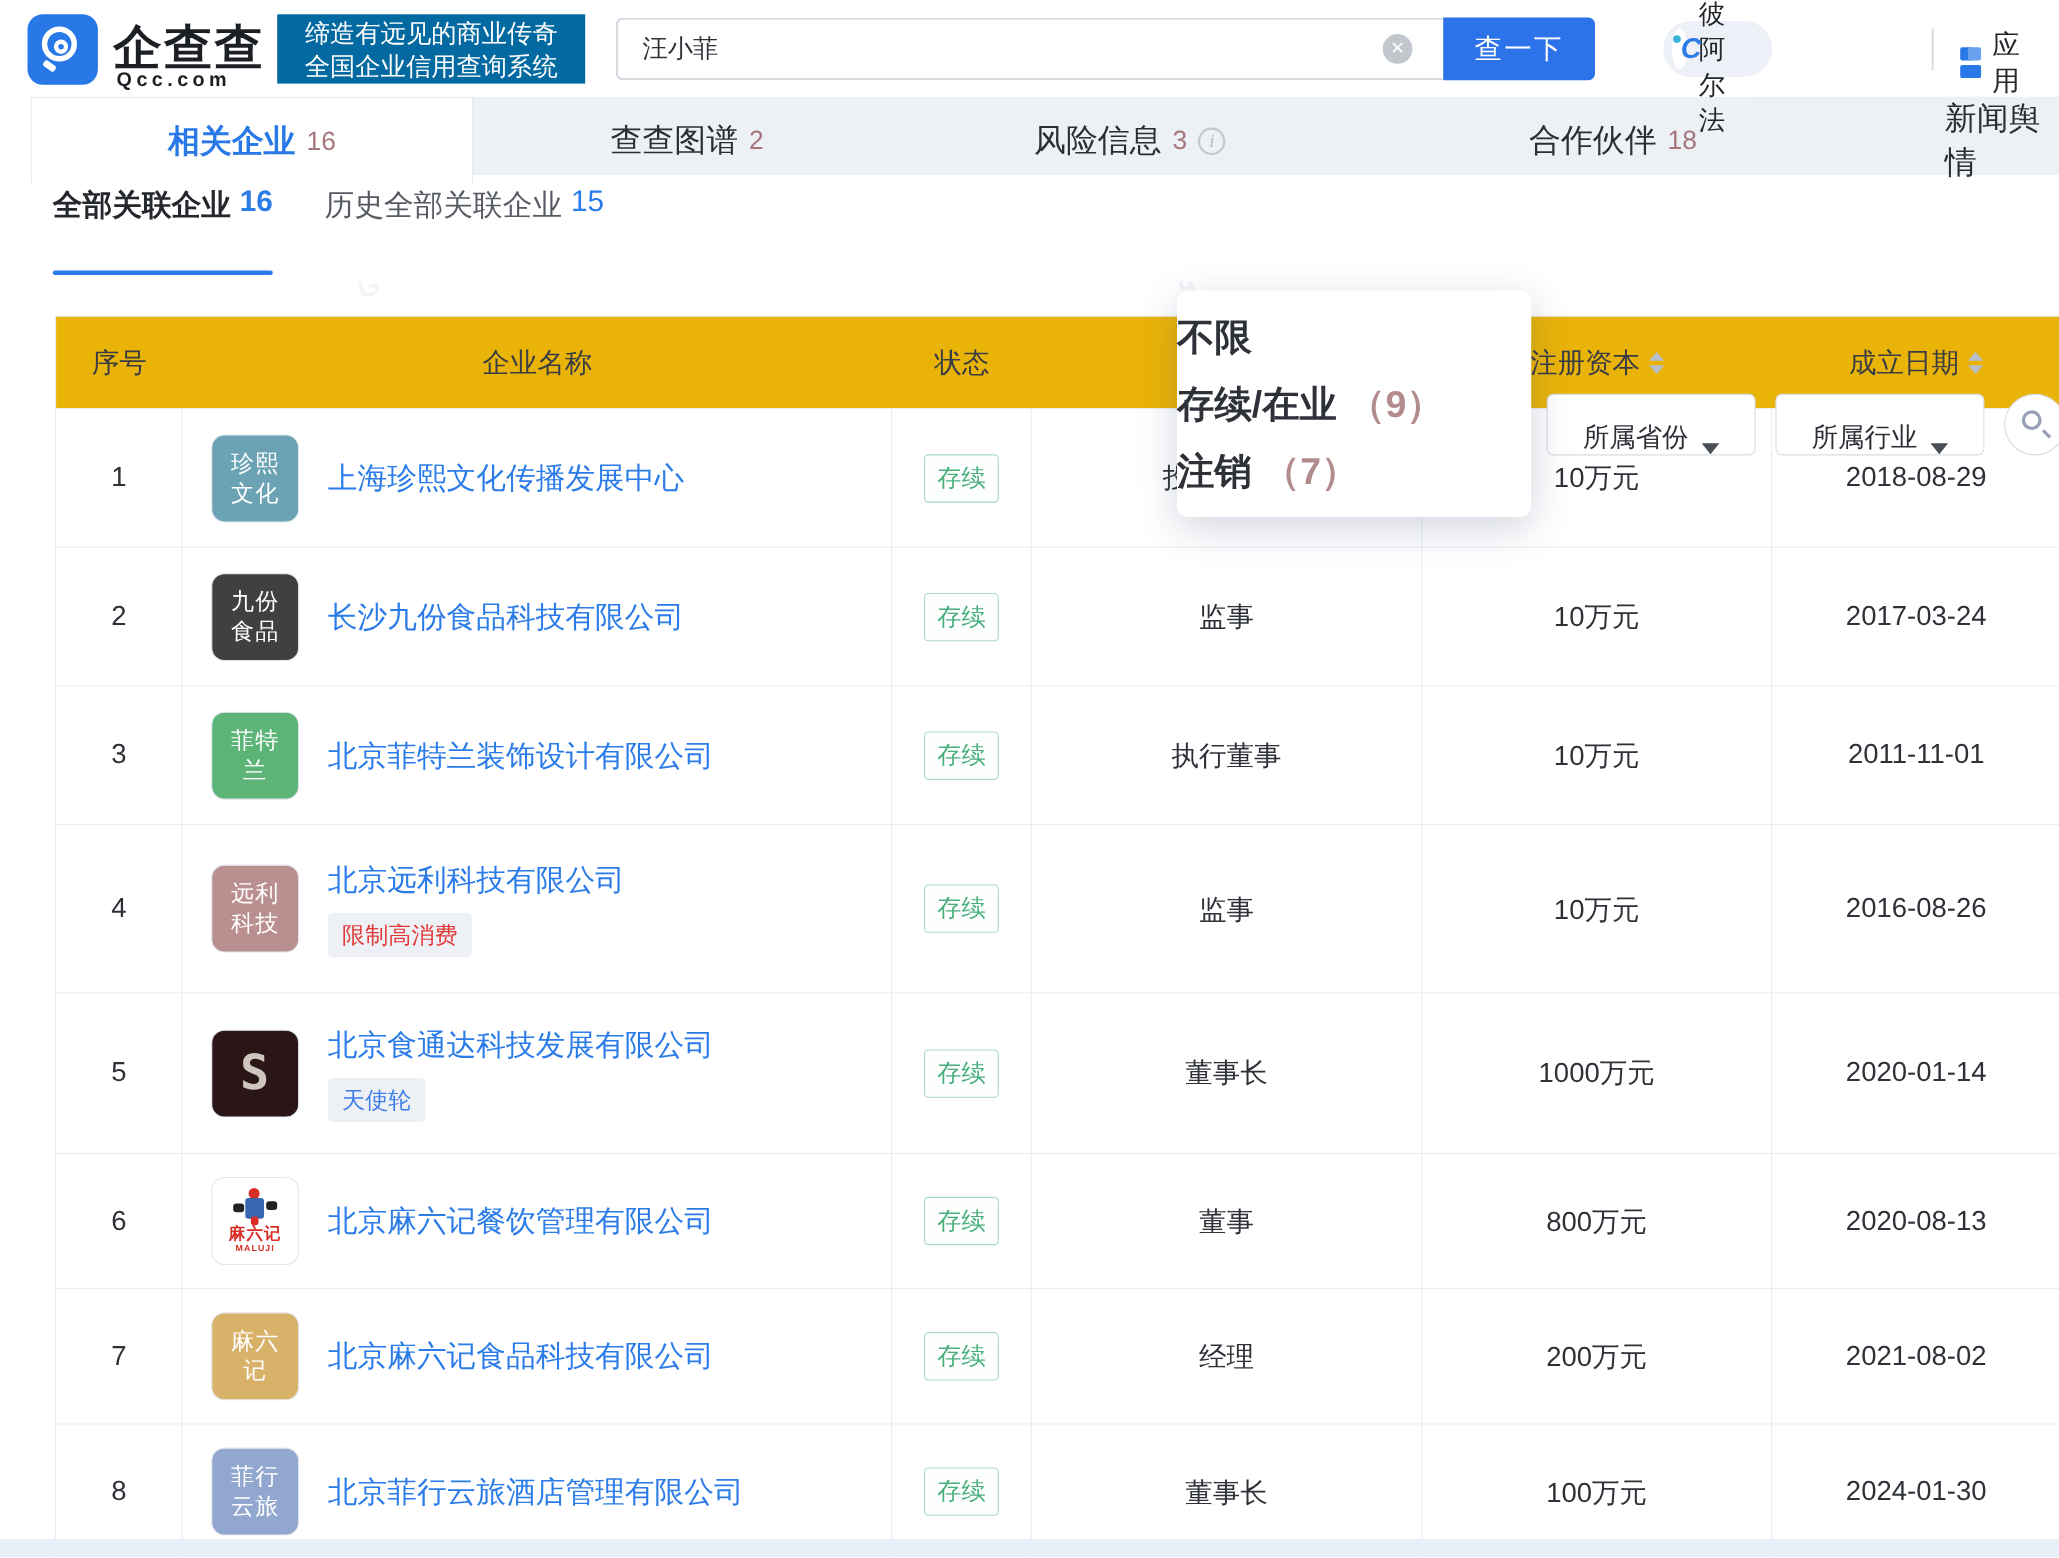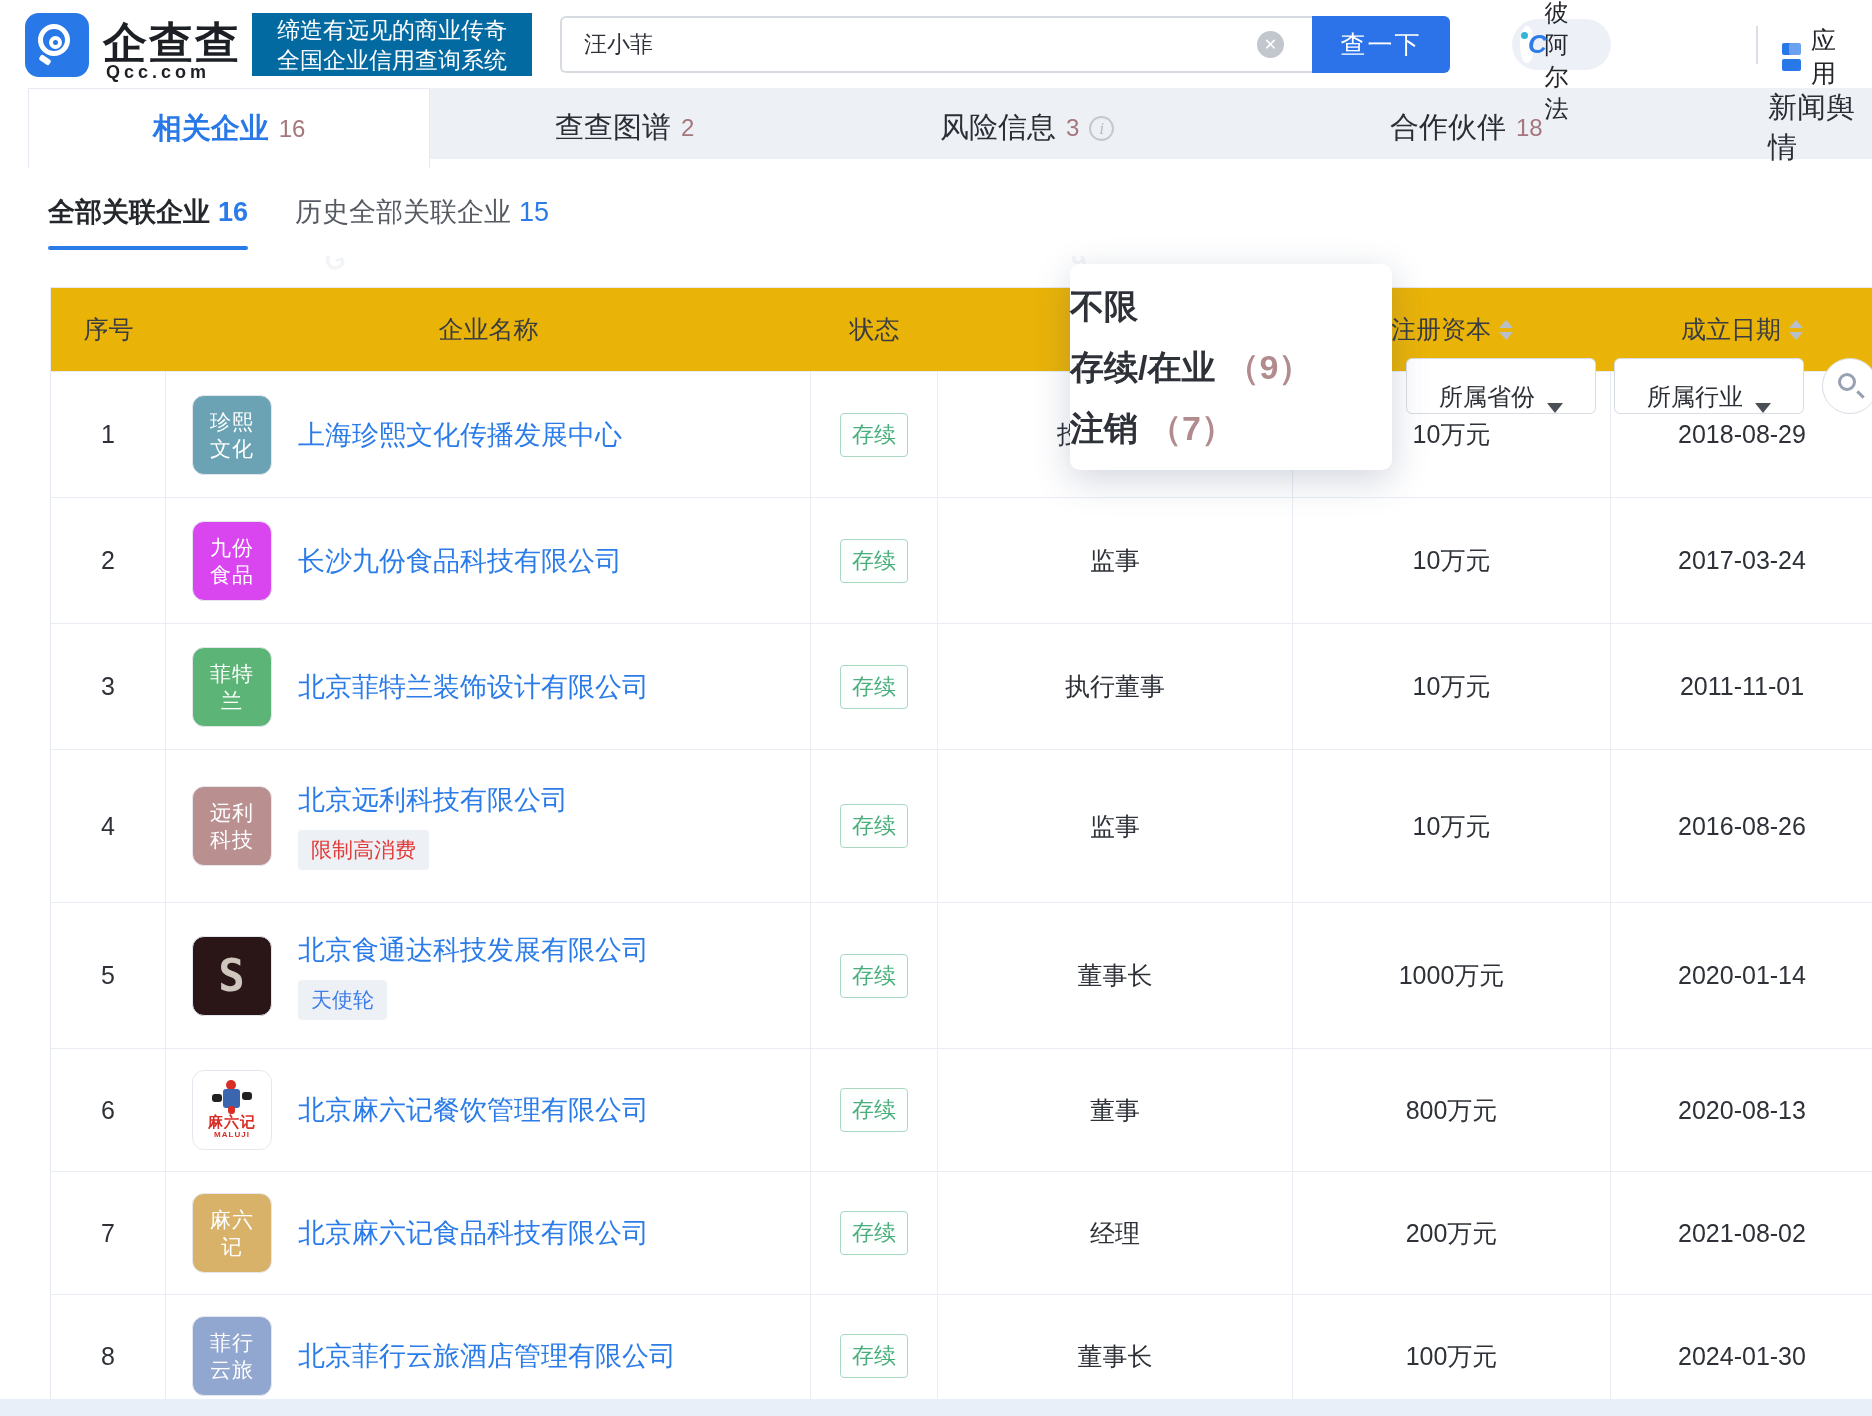--- a/index.html
+++ b/index.html
@@ -43,21 +43,21 @@
   .tabbar { position:absolute; left:28px; right:0; top:88px; height:71px; background:#edf1f6; z-index:9; }
   .tab { position:absolute; top:0; height:80px; display:flex; align-items:center; gap:10px; font-size:29px; color:#2a2e35; }
   .tab .cnt { font-size:24px; font-weight:400; }
   .tab-active { left:0; width:402px; justify-content:center; background:#fff;
     border:1px solid #e7eaf0; border-bottom:none; font-weight:700; }
   .info-ic { width:25px; height:25px; border:2px solid #c3c8cf; border-radius:50%; color:#b6bcc4;
     font-size:15px; line-height:22px; text-align:center; font-family:"DejaVu Serif",serif; font-style:italic; }
 
   
   .filterbar { position:absolute; left:0; top:168px; width:1872px; height:88px; background:#fff; z-index:9; }
-  .subtab { position:absolute; top:0; height:88px; display:flex; align-items:center; gap:8px; font-size:27px; }
+  .subtab { position:absolute; top:0; height:88px; display:flex; align-items:flex-start; gap:8px; font-size:27px; }
   .subtab .num { color:#2b7ce9; }
   .subtab-active { left:48px; font-weight:700; color:#24272c; }
   .subtab-active .underline { position:absolute; left:0; right:0; bottom:6px; height:4px; background:#2b7ce9; border-radius:2px; }
   .subtab-hist { left:295px; color:#565b63; }
   .fbtn { position:absolute; top:190px; height:56px; background:#fff; border:1px solid #d8dce4; border-radius:6px;
     display:flex; align-items:flex-end; justify-content:center; gap:12px; font-size:24px; color:#2c2f35; }
   .car-up { width:0; height:0; border-left:8px solid transparent; border-right:8px solid transparent; border-bottom:10px solid #4a4e55; }
   .car-dn { width:0; height:0; border-left:8px solid transparent; border-right:8px solid transparent; border-top:10px solid #4a4e55; }
   .fsearch { position:absolute; left:1822px; top:190px; width:56px; height:56px; border:1px solid #d8dce4;
     border-radius:50%; background:#fff; }
@@ -274,21 +274,21 @@
           <span class="badge">存续</span>
         </div>
     <div class="cell c-pos pos-offset">投</div>
     <div class="cell c-cap">10万元</div>
     <div class="cell c-date">2018-08-29</div>
   </div>
 
   <div class="grid trow" style="height: 126px;">
     <div class="cell c-idx">2</div>
     <div class="cell c-name">
-      <div class="logo" style="background: #d946ef;">
+      <div class="logo" style="background: #404040;">
             <span>九份</span>
             <span>食品</span>
           </div>
       <div class="name-wrap">
         <a class="cname">长沙九份食品科技有限公司</a>
 
       </div>
     </div>
     <div class="cell c-status">
           <span class="badge">存续</span>

